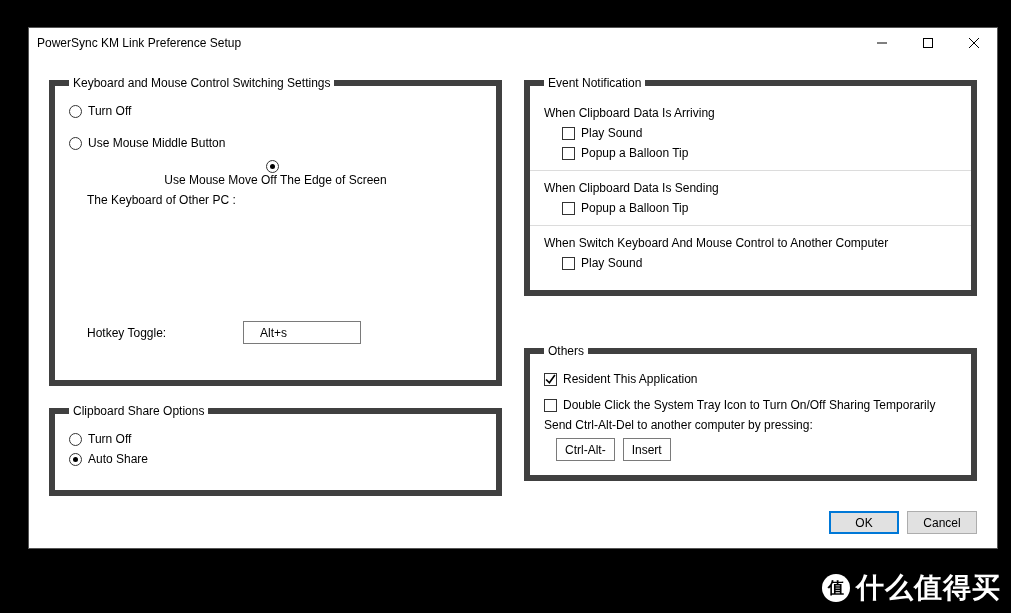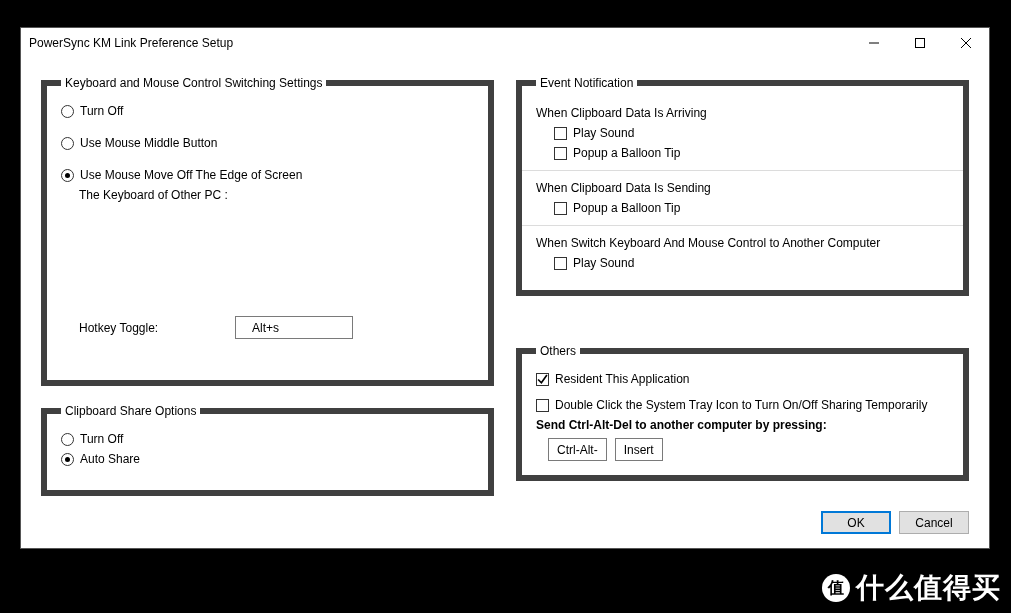--- a/index.html
+++ b/index.html
@@ -1,17 +1,17 @@
 <!DOCTYPE html>
 <html><head>
 <meta charset="utf-8">
 <style>
   * { box-sizing: border-box; font-family: "Microsoft YaHei UI", "Segoe UI", Tahoma, sans-serif; font-size: 12px; }
   body { margin:0; background:#000; width:1011px; height:613px; position:relative; }
-  .window { position:absolute; left:20px; top:27px; width:970px; height:522px; background:#fff; border:1px solid #555; }
+  .window { position:absolute; left:28px; top:27px; width:970px; height:522px; background:#fff; border:1px solid #555; }
   .titlebar { height:30px; display:flex; align-items:center; padding:0 0 0 8px; }
   .titlebar .title { flex:1; font-size:12px; }
   .winbtn { width:46px; height:30px; display:flex; align-items:center; justify-content:center; color:#000; }
   .winbtn svg { width:10px; height:10px; }
   .client { position:relative; padding:18px 20px 10px 20px; display:flex; gap:22px; height:calc(100% - 30px); }
   .col { flex:1; display:flex; flex-direction:column; }
   fieldset { border:6px solid #404040; margin:0 0 18px 0; padding:10px 14px 14px 14px; position:relative; }
   legend { padding:0 4px; color:#000; }
   .radio-row, .check-row { display:flex; align-items:center; margin:6px 0; }
   .radio { width:13px; height:13px; border:1px solid #333; border-radius:50%; margin-right:6px; display:flex; align-items:center; justify-content:center; background:#fff; }
@@ -70,21 +70,21 @@
         <div class="radio-row sect-top">
           <span class="radio"></span>
           <span>Turn Off</span>
         </div>
 
         <div class="radio-row" style="margin-top:18px;">
           <span class="radio"></span>
           <span>Use Mouse Middle Button</span>
         </div>
 
-        <div class="radio-row" style="margin-top:18px;">
+        <div class="radio-row" style="margin-top:10px;flex-direction:column;">
           <span class="radio checked"></span>
           <span>Use Mouse Move Off The Edge of Screen</span>
         </div>
 
         <div class="pos-row sub">
           <span class="label-inline">The Keyboard of Other PC :</span>
         </div>
 
         <div style="height:110px;"></div>
 
@@ -150,21 +150,21 @@
                 <path d="M1 5 L4 8 L9 1" fill="none" stroke="#000" stroke-width="1.5"></path>
               </svg>
             </span>
           <span>Resident This Application</span>
         </div>
         <div class="check-row" style="margin-top:12px;">
           <span class="check"></span>
           <span>Double Click the System Tray Icon to Turn On/Off Sharing Temporarily</span>
         </div>
 
-        <div style="font-weight:bold;">Send Ctrl-Alt-Del to another computer by pressing:</div>
+        <div style="">Send Ctrl-Alt-Del to another computer by pressing:</div>
         <div class="hotkey-combo">
           <span class="small-box">Ctrl-Alt-</span>
           <span class="small-box">Insert</span>
         </div>
       </fieldset>
 
     </div>
 
     <div class="btn-row">
       <div class="btn primary">OK</div>

